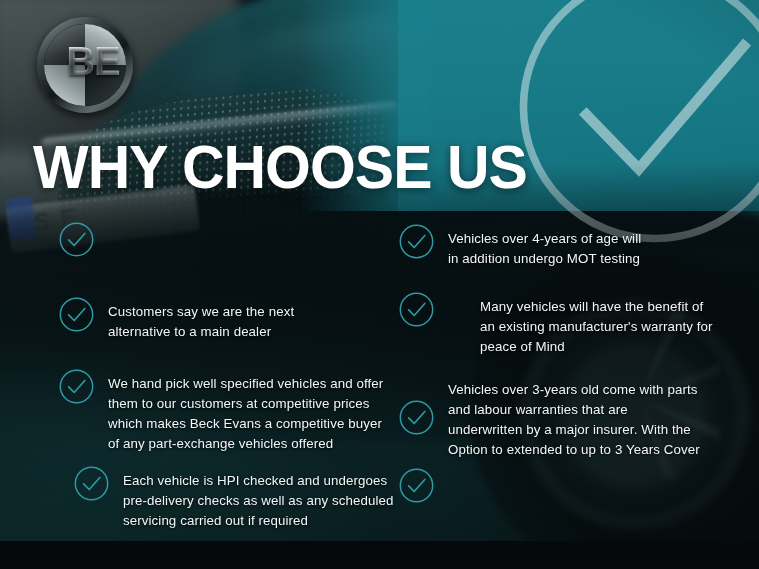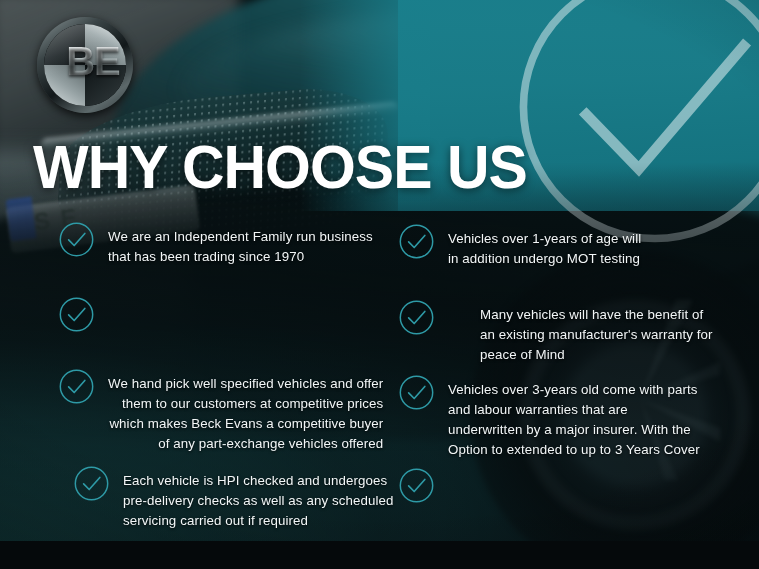--- a/index.html
+++ b/index.html
@@ -305,34 +305,34 @@
 
     <div class="col col-left">
 
       <div class="item" style="top:8px;left:0;">
         <span class="check">
           <svg viewBox="0 0 40 40" aria-hidden="true">
             <circle cx="20" cy="20" r="17.5" fill="none" stroke="#2e9aa6" stroke-width="1.6"></circle>
             <path d="M11.5 20.5 L17.5 26.5 L29 13.5" fill="none" stroke="#2e9aa6" stroke-width="1.8" stroke-linecap="round" stroke-linejoin="round"></path>
           </svg>
         </span>
-        <span class="item-text">We are an Independent Family run business
-that has been trading since 1970</span>
       </div>
 
       <div class="item" style="top:83px;left:0;">
         <span class="check">
           <svg viewBox="0 0 40 40" aria-hidden="true">
             <circle cx="20" cy="20" r="17.5" fill="none" stroke="#2e9aa6" stroke-width="1.6"></circle>
             <path d="M11.5 20.5 L17.5 26.5 L29 13.5" fill="none" stroke="#2e9aa6" stroke-width="1.8" stroke-linecap="round" stroke-linejoin="round"></path>
           </svg>
         </span>
-      </div>
-
-      <div class="item" style="top:155px;left:0;text-align:right;">
+        <span class="item-text">Customers say we are the next
+alternative to a main dealer</span>
+      </div>
+
+      <div class="item" style="top:155px;left:0;">
         <span class="check">
           <svg viewBox="0 0 40 40" aria-hidden="true">
             <circle cx="20" cy="20" r="17.5" fill="none" stroke="#2e9aa6" stroke-width="1.6"></circle>
             <path d="M11.5 20.5 L17.5 26.5 L29 13.5" fill="none" stroke="#2e9aa6" stroke-width="1.8" stroke-linecap="round" stroke-linejoin="round"></path>
           </svg>
         </span>
         <span class="item-text">We hand pick well specified vehicles and offer
 them to our customers at competitive prices
 which makes Beck Evans a competitive buyer
 of any part-exchange vehicles offered</span>
@@ -353,37 +353,37 @@
 
     <div class="col col-right">
 
       <div class="item" style="top:10px;left:0;">
         <span class="check">
           <svg viewBox="0 0 40 40" aria-hidden="true">
             <circle cx="20" cy="20" r="17.5" fill="none" stroke="#2e9aa6" stroke-width="1.6"></circle>
             <path d="M11.5 20.5 L17.5 26.5 L29 13.5" fill="none" stroke="#2e9aa6" stroke-width="1.8" stroke-linecap="round" stroke-linejoin="round"></path>
           </svg>
         </span>
-        <span class="item-text">Vehicles over 1-years of age will
+        <span class="item-text">Vehicles over 4-years of age will
 in addition undergo MOT testing</span>
       </div>
 
-      <div class="item" style="top:86px;left:0;gap:45px;">
+      <div class="item" style="top:78px;left:0;gap:45px;">
         <span class="check">
           <svg viewBox="0 0 40 40" aria-hidden="true">
             <circle cx="20" cy="20" r="17.5" fill="none" stroke="#2e9aa6" stroke-width="1.6"></circle>
             <path d="M11.5 20.5 L17.5 26.5 L29 13.5" fill="none" stroke="#2e9aa6" stroke-width="1.8" stroke-linecap="round" stroke-linejoin="round"></path>
           </svg>
         </span>
         <span class="item-text">Many vehicles will have the benefit of
 an existing manufacturer's warranty for
 peace of Mind</span>
       </div>
 
-      <div class="item" style="top:161px;left:0;">
+      <div class="item" style="top:161px;left:0;align-items:center;">
         <span class="check">
           <svg viewBox="0 0 40 40" aria-hidden="true">
             <circle cx="20" cy="20" r="17.5" fill="none" stroke="#2e9aa6" stroke-width="1.6"></circle>
             <path d="M11.5 20.5 L17.5 26.5 L29 13.5" fill="none" stroke="#2e9aa6" stroke-width="1.8" stroke-linecap="round" stroke-linejoin="round"></path>
           </svg>
         </span>
         <span class="item-text">Vehicles over 3-years old come with parts
 and labour warranties that are
 underwritten by a major insurer. With the
 Option to extended to up to 3 Years Cover</span>

